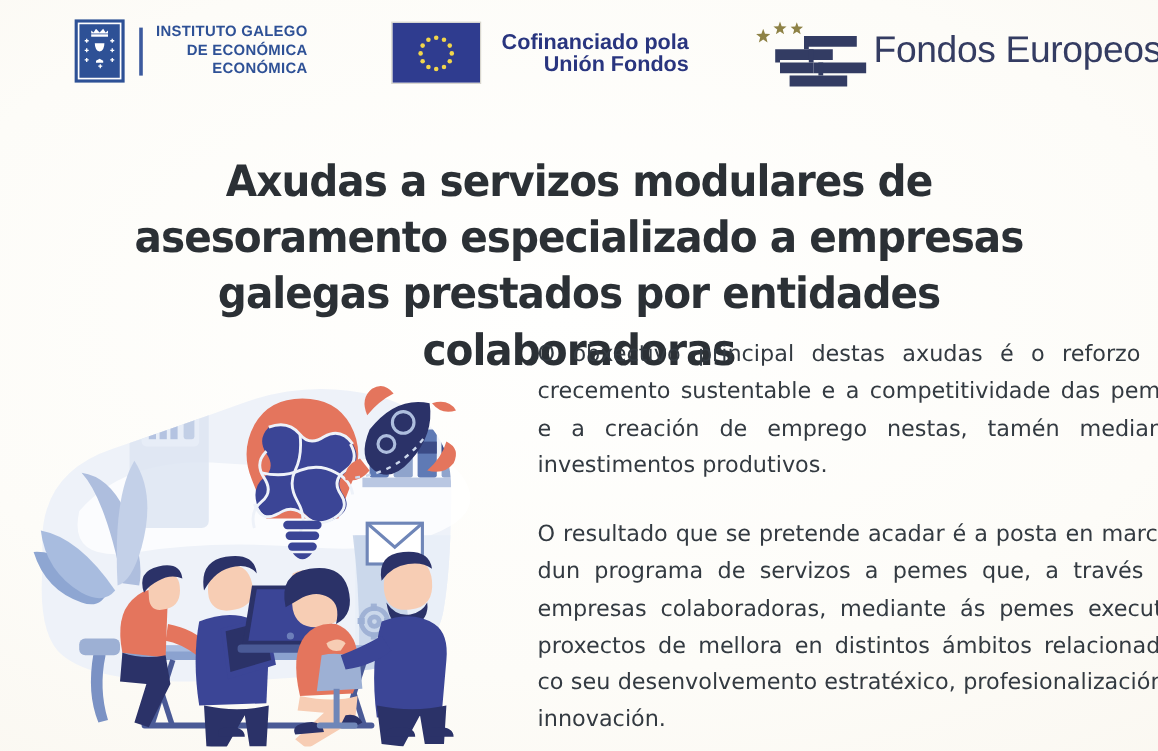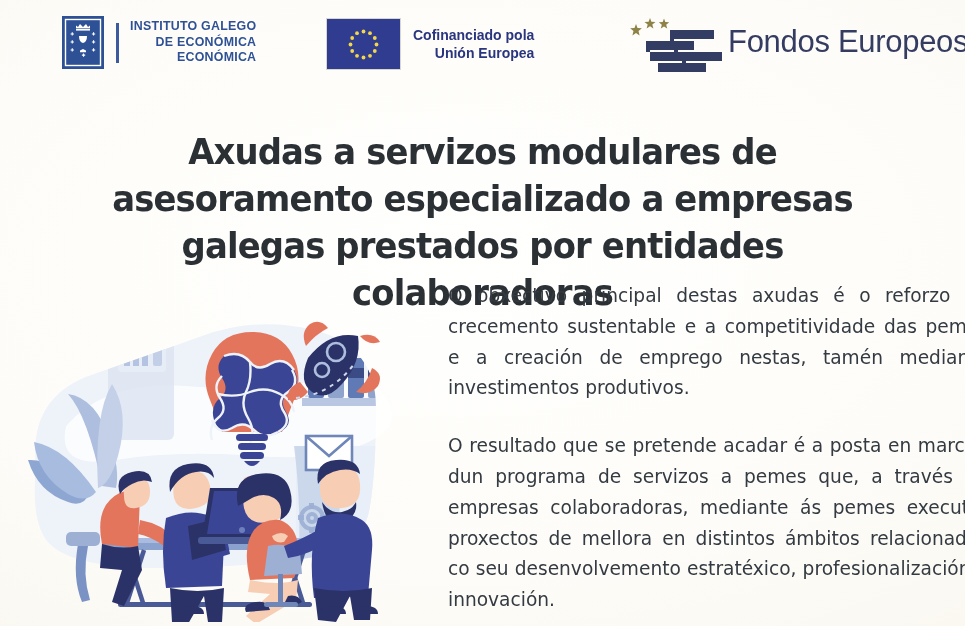--- a/index.html
+++ b/index.html
@@ -64,24 +64,24 @@
     align-items: center;
   }
   .eu-flag {
     width: 73px; height: 50px;
     flex: 0 0 auto;
     border: 1px solid #d8d6ce;
   }
   .eu-text {
     font-family: "Liberation Sans", sans-serif;
     color: #29357f;
-    font-size: 14px;
+    font-size: 18px;
     font-weight: bold;
     line-height: 18px;
-    margin-left: 12px;
+    margin-left: 17px;
     white-space: nowrap;
   }
 
   .logo-fondos {
     position: absolute;
     left: 620px; top: 8px;
     display: flex;
     align-items: center;
   }
   .fondos-mark {
@@ -188,21 +188,21 @@
           <circle cx="36.5" cy="38.5" r="1.9"></circle>
           <circle cx="30.0" cy="36.8" r="1.9"></circle>
           <circle cx="25.2" cy="32.0" r="1.9"></circle>
           <circle cx="23.5" cy="25.5" r="1.9"></circle>
           <circle cx="25.2" cy="19.0" r="1.9"></circle>
           <circle cx="30.0" cy="14.2" r="1.9"></circle>
         </g>
       </svg>
       <div>
         <div class="eu-text">Cofinanciado pola</div>
-        <div class="eu-text">Unión Europea</div>
+        <div class="eu-text">Unión Fondos</div>
       </div>
     </div>
 
     <div class="logo-fondos">
       <svg class="fondos-mark" viewBox="0 0 102 68">
         <g fill="#8e8246">
           <path d="M16 16 l1.5 4.1 4.4 .2 -3.4 2.8 1.1 4.3 -3.6 -2.5 -3.6 2.5 1.1 -4.3 -3.4 -2.8 4.4 -.2z"></path>
           <path d="M30 10 l1.4 3.8 4.1 .2 -3.2 2.6 1.1 4 -3.4 -2.3 -3.4 2.3 1.1 -4 -3.2 -2.6 4.1 -.2z"></path>
           <path d="M44 10.5 l1.3 3.6 3.9 .2 -3 2.5 1 3.8 -3.2 -2.2 -3.2 2.2 1 -3.8 -3 -2.5 3.9 -.2z"></path>
         </g>

